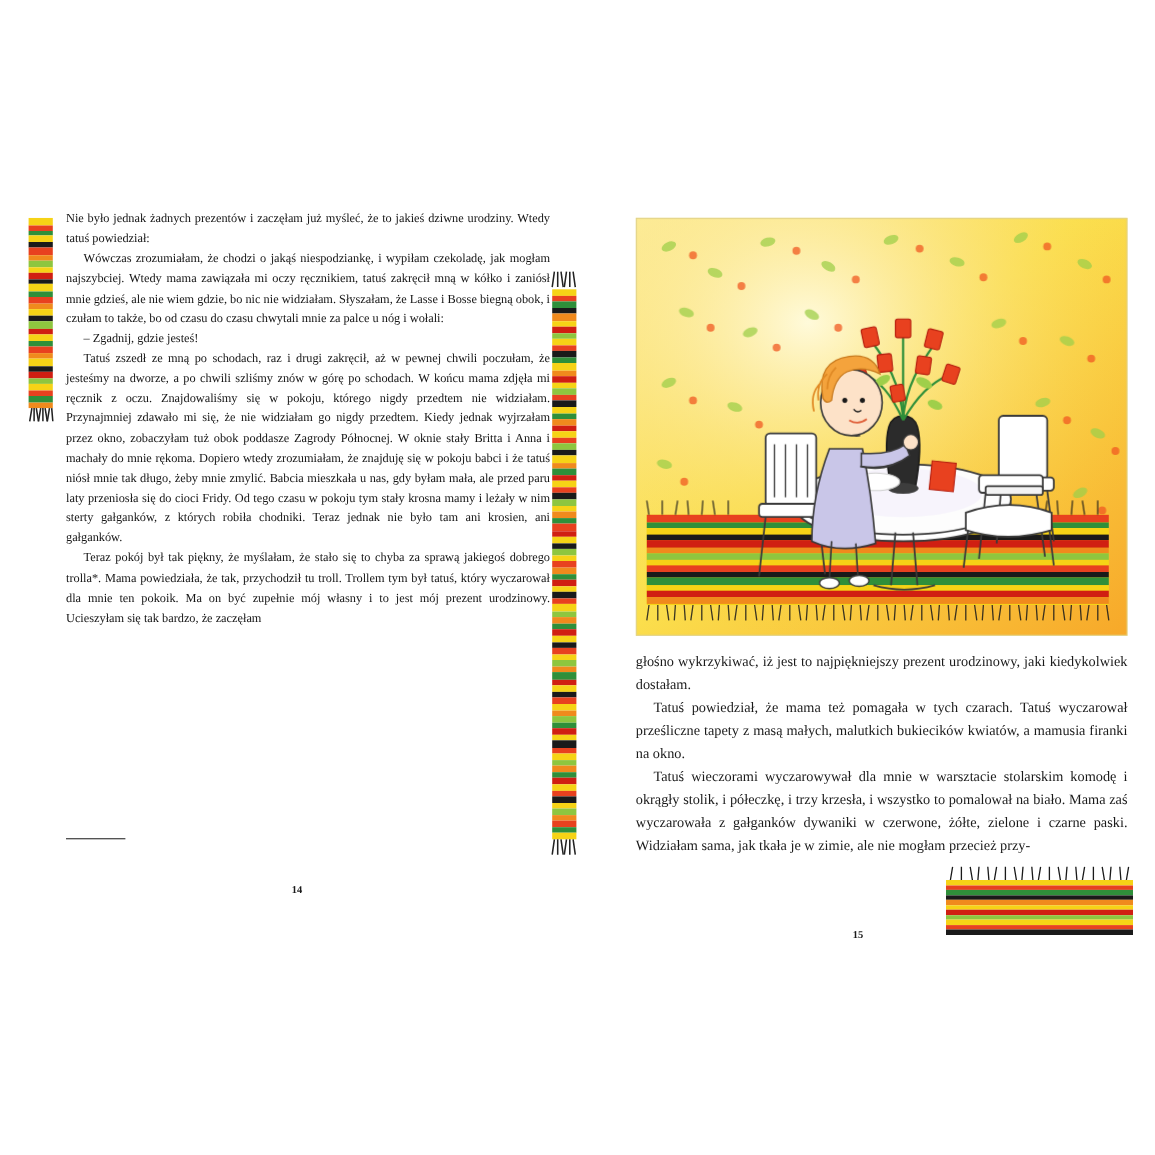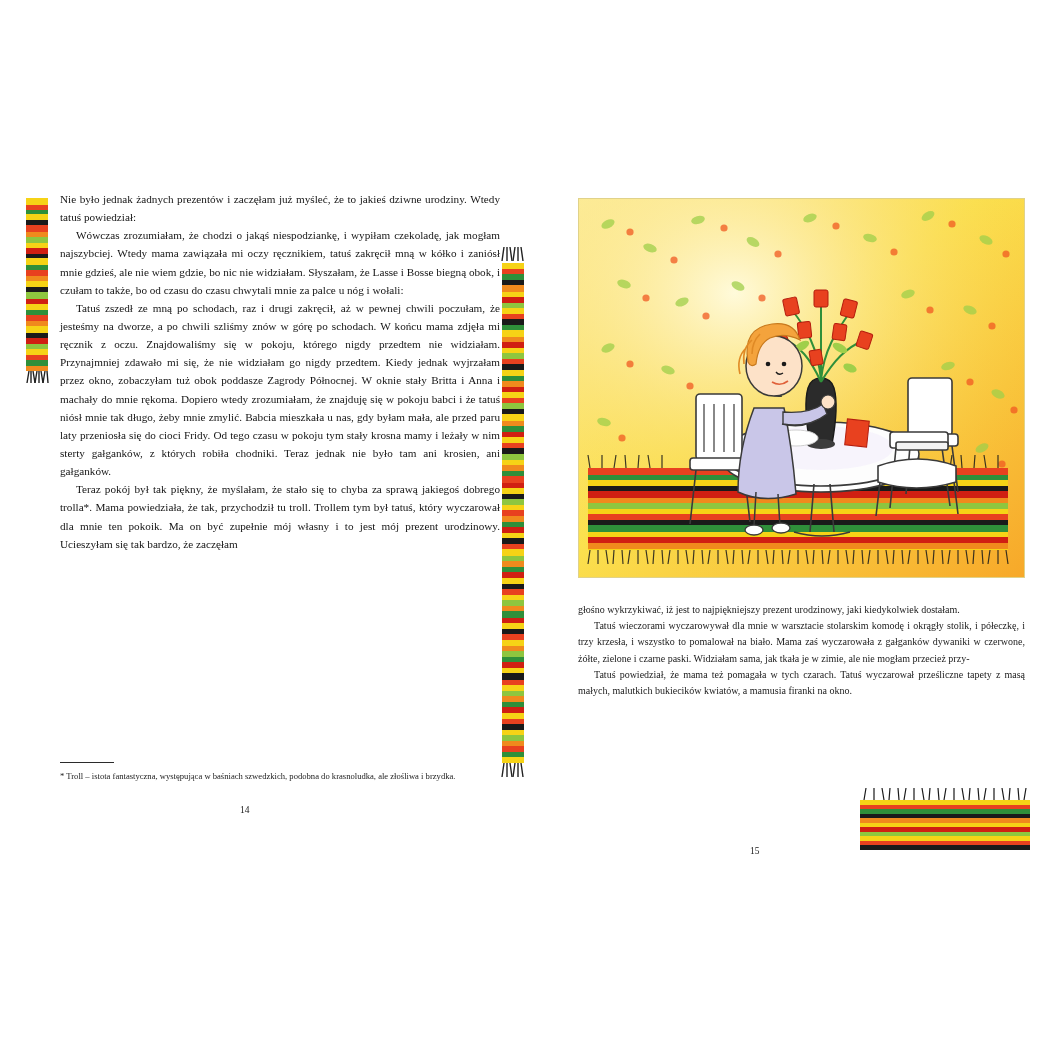--- a/index.html
+++ b/index.html
@@ -65,22 +65,23 @@
     font-size: 8.6px;
     line-height: 1.5;
     text-align: justify;
     color: #1a1a1a;
   }
 
   .folio {
     position: absolute;
     font-size: 9.5px;
     color: #1a1a1a;
-    text-align: left;
+    text-align: center;
     width: 60px;
+    font-weight: bold;
   }
   .folio-left {
     left: 240px;
     top: 805px;
   }
   .folio-right {
     left: 750px;
     top: 805px;
     margin-top: 41px;
   }
@@ -95,22 +96,22 @@
 
   .illustration {
     position: relative;
     width: 447px;
     height: 380px;
     overflow: hidden;
     background: #fdf6c8;
   }
 
   .right-text {
-    margin-top: 24px;
-    font-size: 10px;
+    margin-top: 12px;
+    font-size: 13px;
     line-height: 1.62;
     text-align: justify;
     width: 447px;
   }
   .right-text p { margin: 0; text-indent: 16px; }
   .right-text p.noindent { text-indent: 0; }
 
   
   .rug {
     position: absolute;
@@ -286,27 +287,27 @@
         <path d="M7 518 l-2 14 M10 518 l0 14 M13 518 l2 14"></path>
         <path d="M18 518 l-2 14 M21 518 l0 14 M24 518 l2 14"></path>
       </g>
     </svg>
   </div>
 
   <div class="page-left">
     <div class="body-text">
       <p class="noindent">Nie było jednak żadnych prezentów i zaczęłam już myśleć, że to jakieś dziwne urodziny. Wtedy tatuś powiedział:</p>
       <p>Wówczas zrozumiałam, że chodzi o jakąś niespodziankę, i wypiłam czekoladę, jak mogłam najszybciej. Wtedy mama zawiązała mi oczy ręcznikiem, tatuś zakręcił mną w kółko i zaniósł mnie gdzieś, ale nie wiem gdzie, bo nic nie widziałam. Słyszałam, że Lasse i Bosse biegną obok, i czułam to także, bo od czasu do czasu chwytali mnie za palce u nóg i wołali:</p>
+      <p class="dash">– Zgadnij, gdzie jesteś!</p>
       <p>Tatuś zszedł ze mną po schodach, raz i drugi zakręcił, aż w pewnej chwili poczułam, że jesteśmy na dworze, a po chwili szliśmy znów w górę po schodach. W końcu mama zdjęła mi ręcznik z oczu. Znajdowaliśmy się w pokoju, którego nigdy przedtem nie widziałam. Przynajmniej zdawało mi się, że nie widziałam go nigdy przedtem. Kiedy jednak wyjrzałam przez okno, zobaczyłam tuż obok poddasze Zagrody Północnej. W oknie stały Britta i Anna i machały do mnie rękoma. Dopiero wtedy zrozumiałam, że znajduję się w pokoju babci i że tatuś niósł mnie tak długo, żeby mnie zmylić. Babcia mieszkała u nas, gdy byłam mała, ale przed paru laty przeniosła się do cioci Fridy. Od tego czasu w pokoju tym stały krosna mamy i leżały w nim sterty gałganków, z których robiła chodniki. Teraz jednak nie było tam ani krosien, ani gałganków.</p>
       <p>Teraz pokój był tak piękny, że myślałam, że stało się to chyba za sprawą jakiegoś dobrego trolla*. Mama powiedziała, że tak, przychodził tu troll. Trollem tym był tatuś, który wyczarował dla mnie ten pokoik. Ma on być zupełnie mój własny i to jest mój prezent urodzinowy. Ucieszyłam się tak bardzo, że zaczęłam</p>
     </div>
 
     <div class="footnote-wrap">
       <div class="footnote-rule"></div>
-      <div class="footnote">* Troll – istota fantastyczna, występująca w baśniach szwedzkich, podobna do krasnoludka, ale złośliwa i brzydka.</div>
     </div>
   </div>
 
   <div class="folio folio-left">14</div>
 
   <div class="page-right">
 
     <div class="illustration">
       <svg width="447" height="380" viewBox="0 0 447 380">
         <defs>
@@ -477,22 +478,22 @@
           <ellipse cx="176" cy="332" rx="9" ry="5" fill="#ffffff" stroke="#3a3a3a" stroke-width="1.3"></ellipse>
           <ellipse cx="203" cy="330" rx="9" ry="5" fill="#ffffff" stroke="#3a3a3a" stroke-width="1.3"></ellipse>
         </g>
 
         <rect x="0.5" y="0.5" width="446" height="379" fill="none" stroke="#e0d28a" stroke-width="1"></rect>
       </svg>
     </div>
 
     <div class="right-text">
       <p class="noindent">głośno wykrzykiwać, iż jest to najpiękniejszy prezent urodzinowy, jaki kiedykolwiek dostałam.</p>
+      <p>Tatuś powiedział, że mama też pomagała w tych czarach. Tatuś wyczarował prześliczne tapety z masą małych, malutkich bukiecików kwiatów, a mamusia firanki na okno.</p>
       <p>Tatuś wieczorami wyczarowywał dla mnie w warsztacie stolarskim komodę i okrągły stolik, i półeczkę, i trzy krzesła, i wszystko to pomalował na biało. Mama zaś wyczarowała z gałganków dywaniki w czerwone, żółte, zielone i czarne paski. Widziałam sama, jak tkała je w zimie, ale nie mogłam przecież przy-</p>
-      <p>Tatuś powiedział, że mama też pomagała w tych czarach. Tatuś wyczarował prześliczne tapety z masą małych, malutkich bukiecików kwiatów, a mamusia firanki na okno.</p>
     </div>
   </div>
 
   <div class="folio folio-right">15</div>
 
   <div class="rug" id="rug-bottom-right">
     <svg width="170" height="66" viewBox="0 0 170 66">
       <g stroke="#1a1a1a" stroke-width="1.2" fill="none">
         <path d="M6 2 l-2 12 M14 2 l0 12 M22 2 l2 12 M30 2 l-1 12 M38 2 l1 12 M46 2 l-2 12 M54 2 l0 12 M62 2 l2 12 M70 2 l-1 12 M78 2 l1 12 M86 2 l-2 12 M94 2 l0 12 M102 2 l2 12 M110 2 l-1 12 M118 2 l1 12 M126 2 l-2 12 M134 2 l0 12 M142 2 l2 12 M150 2 l-1 12 M158 2 l1 12 M166 2 l-2 12"></path>
       </g>

